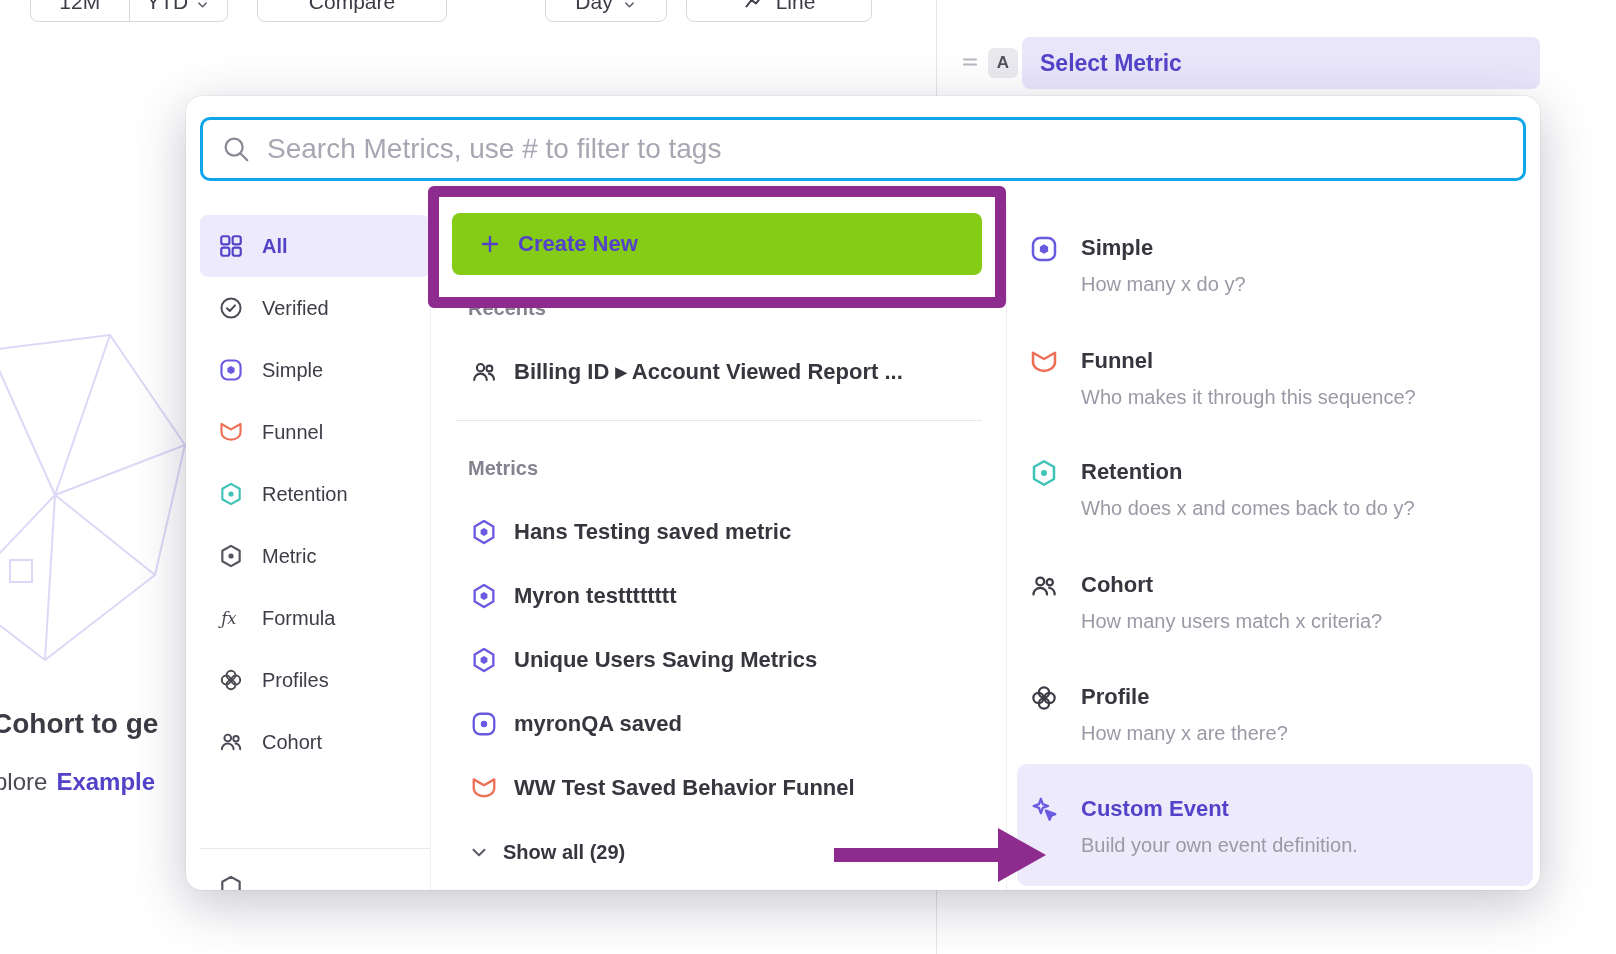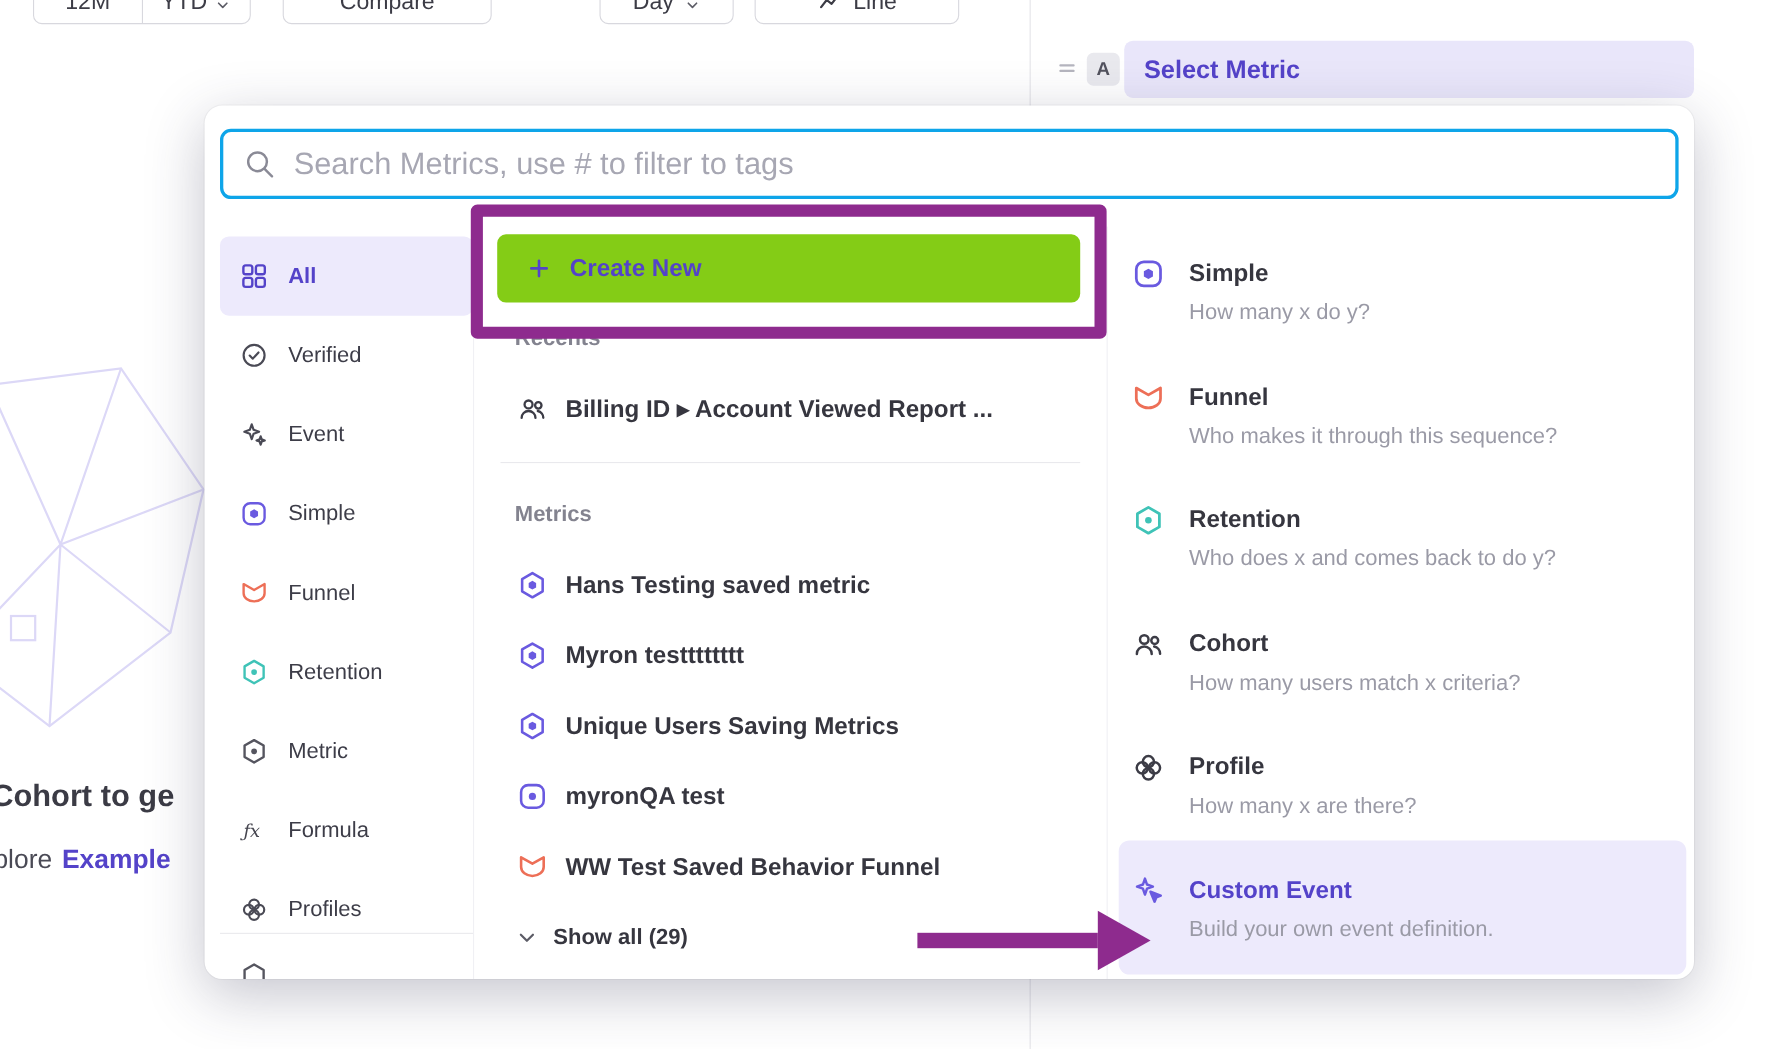--- a/index.html
+++ b/index.html
@@ -33,21 +33,21 @@
   
   .modal{position:absolute;left:186px;top:96px;width:1354px;height:794px;background:#fff;border-radius:16px;
     box-shadow:0 14px 52px rgba(45,45,80,.28),0 0 0 1px rgba(0,0,0,.04);overflow:hidden;z-index:10}
   .search-box{position:absolute;left:14px;top:21px;width:1326px;height:64px;border:3px solid #0ea5e9;border-radius:10px;
     display:flex;align-items:center;background:#fff}
   .search-box .ic{margin-left:18px}
   .search-input{flex:1;border:none;outline:none;font-size:28px;color:#3b3b45;padding-left:16px;background:transparent;font-family:inherit}
   .search-input::placeholder{color:#a7a7b3}
 
   .cats{position:absolute;left:14px;top:119px;width:230px}
-  .cat{display:flex;align-items:center;gap:16px;height:72px;padding-left:18px;border-radius:8px;
+  .cat{display:flex;align-items:center;gap:16px;height:62px;padding-left:18px;border-radius:8px;
     font-size:20px;font-weight:500;color:#3d3d48;cursor:pointer}
   .cat.selected{background:#edeafc;color:#5443c9;font-weight:600}
   .cat .ic{width:28px}
   .side-divider{position:absolute;left:14px;top:752px;width:230px;height:1px;background:#e9e9ed}
   .partial-item{position:absolute;left:32px;top:778px}
   .side-border{position:absolute;left:244px;top:119px;bottom:0;width:1px;background:#f0f0f4}
 
   .mid{position:absolute;left:244px;top:0;width:576px;height:100%}
   .create-btn{position:absolute;left:22px;top:117px;width:530px;height:62px;background:#84cc16;border:none;border-radius:8px;
     display:flex;align-items:center;gap:16px;padding-left:26px;font-size:22px;font-weight:600;color:#5443c9;cursor:pointer;font-family:inherit}
@@ -167,29 +167,20 @@
         <span class="ic">
           <svg width="26" height="26" viewBox="0 0 24 24" fill="none" stroke="#4a4a55" stroke-width="1.8" stroke-linecap="round" stroke-linejoin="round">
               <circle cx="12" cy="12" r="8.8"></circle>
               <path d="M8.3 12.2l2.6 2.6 4.8-5.2"></path>
             </svg>
         </span>
         <span>Verified</span>
       </div>
       <div class="cat">
         <span class="ic">
-          <svg width="26" height="26" viewBox="0 0 24 24" fill="none" stroke="#4a4a55" stroke-width="1.8" stroke-linejoin="round">
-              <path d="M10 3.5l1.6 4.6 4.6 1.6-4.6 1.6L10 16l-1.6-4.7-4.6-1.6 4.6-1.6z"></path>
-              <path d="M17.5 13.5l.9 2.6 2.6.9-2.6.9-.9 2.6-.9-2.6-2.6-.9 2.6-.9z"></path>
-            </svg>
-        </span>
-        <span>Event</span>
-      </div>
-      <div class="cat">
-        <span class="ic">
           <svg width="26" height="26" viewBox="0 0 24 24" fill="none" stroke="#6a5ae0" stroke-width="2">
               <rect x="3.2" y="3.2" width="17.6" height="17.6" rx="5.5"></rect>
               <path fill="#6a5ae0" stroke="none" d="M12 8.2l3.3 1.9v3.8L12 15.8l-3.3-1.9v-3.8z"></path>
             </svg>
         </span>
         <span>Simple</span>
       </div>
       <div class="cat">
         <span class="ic">
           <svg width="26" height="26" viewBox="0 0 24 24" fill="none" stroke="#ed6f57" stroke-width="2" stroke-linejoin="round">
@@ -312,21 +303,21 @@
         </span>
         <span>Unique Users Saving Metrics</span>
       </div>
       <div class="row-item" style="top:602px">
         <span class="ic">
           <svg width="28" height="28" viewBox="0 0 24 24" fill="none" stroke="#6a5ae0" stroke-width="2">
               <rect x="3.2" y="3.2" width="17.6" height="17.6" rx="5.5"></rect>
               <circle cx="12" cy="12" r="2.8" fill="#6a5ae0" stroke="none"></circle>
             </svg>
         </span>
-        <span>myronQA test</span>
+        <span>myronQA saved</span>
       </div>
       <div class="row-item" style="top:666px">
         <span class="ic">
           <svg width="28" height="28" viewBox="0 0 24 24" fill="none" stroke="#ed6f57" stroke-width="2" stroke-linejoin="round">
               <path d="M3.2 4.6l8.8 5 8.8-5v7.6c0 3.8-3.9 6.9-8.8 6.9s-8.8-3.1-8.8-6.9z"></path>
             </svg>
         </span>
         <span>WW Test Saved Behavior Funnel</span>
       </div>
 

